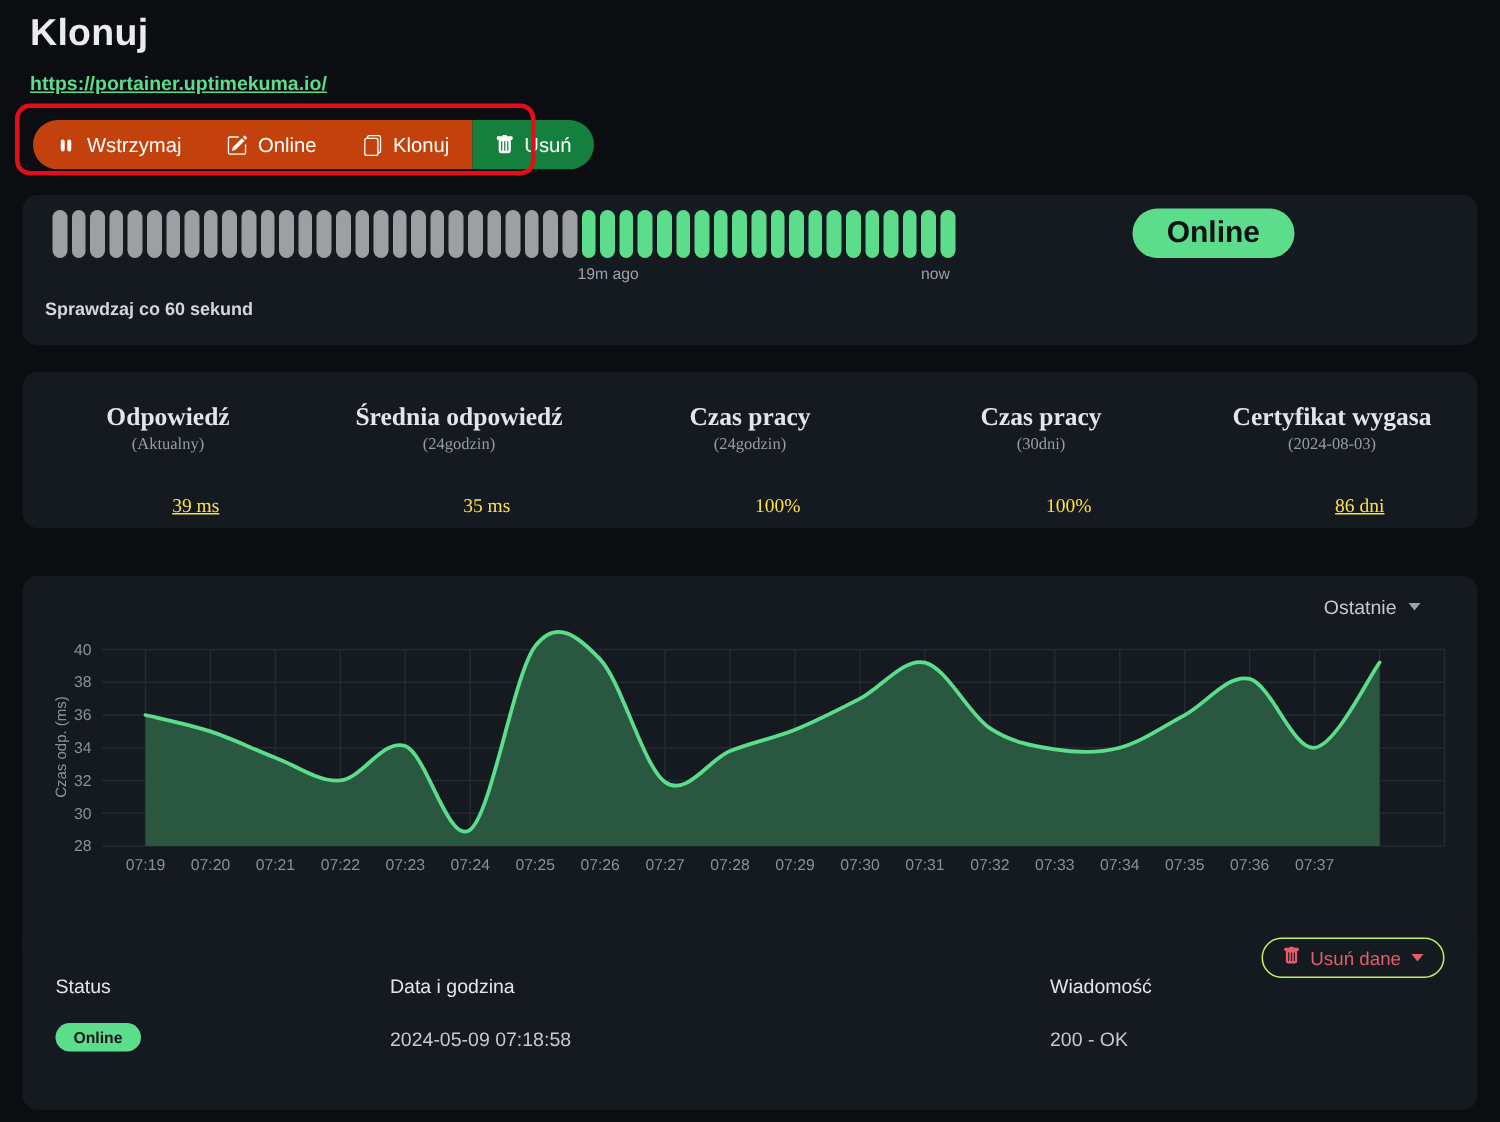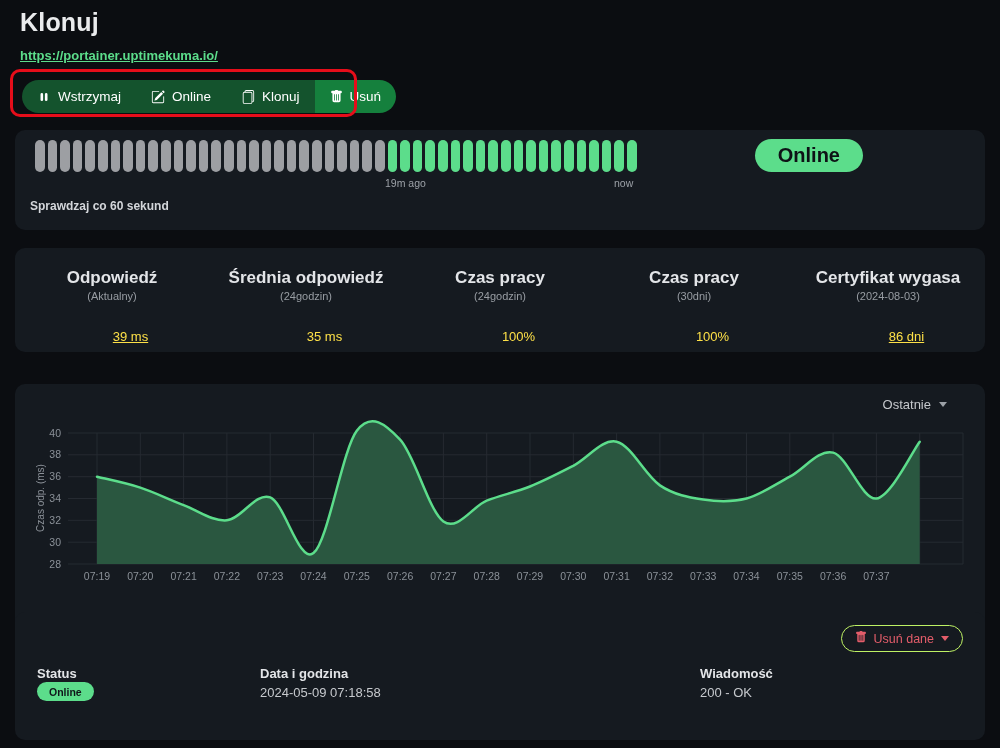--- a/index.html
+++ b/index.html
@@ -9,28 +9,28 @@
 
   
   .title { position:absolute; left:20px; top:8px; font-size:25px; font-weight:700; color:#eaebed; letter-spacing:.2px; }
   .url-link { position:absolute; left:20px; top:48px; font-size:13px; font-weight:700; color:#5cdd8b; text-decoration:underline; }
 
   
   .annotation-box { position:absolute; left:10px; top:69px; width:347px; height:48px; border:3px solid #e60d1a; border-radius:10px; pointer-events:none; z-index:5; }
 
   
   .toolbar { position:absolute; left:22px; top:80px; height:33px; display:flex; border-radius:17px; overflow:hidden; }
-  .tb-btn { display:flex; align-items:center; gap:7px; padding:0 15px; background:#14532d; color:#fff; font-size:13.5px; border:none; cursor:pointer; white-space:nowrap; }
+  .tb-btn { display:flex; align-items:center; gap:7px; padding:0 15px; background:#c2410c; color:#fff; font-size:13.5px; border:none; cursor:pointer; white-space:nowrap; }
   .tb-btn.danger { background:#15803d; }
   .tb-btn svg { display:block; }
 
   
   .card { position:absolute; left:15px; width:970px; background:#151a20; border-radius:10px; }
   .card-hb { top:130px; height:100px; }
-  .card-stats { top:248px; height:104px; display:flex; }
+  .card-stats { top:248px; height:104px; display:flex;font-family:Liberation Serif, serif; }
   .card-chart { top:384px; height:262px; }
   .card-events { top:612px; height:128px; }
 
   
   .beats { position:absolute; left:20px; top:10px; display:flex; gap:3px; }
   .beat { width:9.6px; height:32px; border-radius:5px; }
   .beat.gray { background:#9d9fa3; }
   .beat.green { background:#5cdd8b; }
   .hb-start { position:absolute; left:370px; top:47px; font-size:10.5px; color:#9ca1a7; }
   .hb-end { position:absolute; left:599px; top:47px; font-size:10.5px; color:#9ca1a7;text-align:right; }
@@ -46,21 +46,21 @@
 
   
   .period-dd { position:absolute; top:13px; right:38px; display:flex; align-items:center; gap:8px; font-size:13px; color:#c6c9cd; cursor:pointer; }
   .caret-down { width:0; height:0; border-left:4.5px solid transparent; border-right:4.5px solid transparent; border-top:5px solid #9ca1a7; }
   .chart-wrap { position:absolute; left:0; top:36px; width:970px; height:178px; }
   .chart-wrap svg { display:block; }
 
   
   .del-data-btn { position:absolute; top:13px; right:22px; display:flex; align-items:center; gap:7px; background:transparent; border:1px solid #bef264; border-radius:20px; color:#e35d6a; font-size:12.5px; padding:5px 13px; cursor:pointer; }
   .del-data-btn .caret-down { border-top-color:#e35d6a; }
-  .ev-head { position:absolute; top:54px; font-size:13px; font-weight:700; color:#e3e5e8; }
+  .ev-head { position:absolute; top:38px; font-size:13px; font-weight:400; color:#e3e5e8; }
   .ev-val { position:absolute; top:73px; font-size:13px; color:#c6c9cd; }
   .col-status { left:22px; }
   .col-datetime { left:245px; }
   .col-message { left:685px; }
   .status-pill-sm { position:absolute; left:22px; top:70px; background:#5cdd8b; color:#10151a; font-size:10.5px; font-weight:700; padding:3.5px 12px; border-radius:20px; cursor:default; }
 </style>
 </head>
 <body>
 
 <div class="page">

